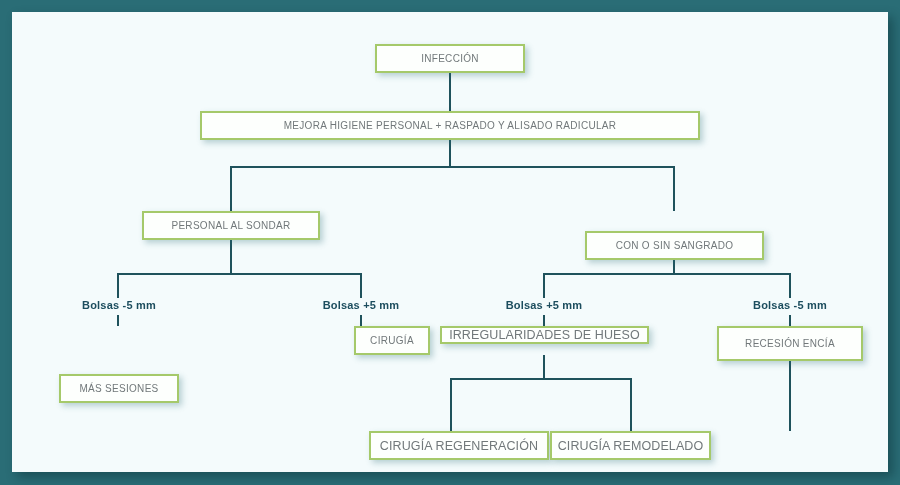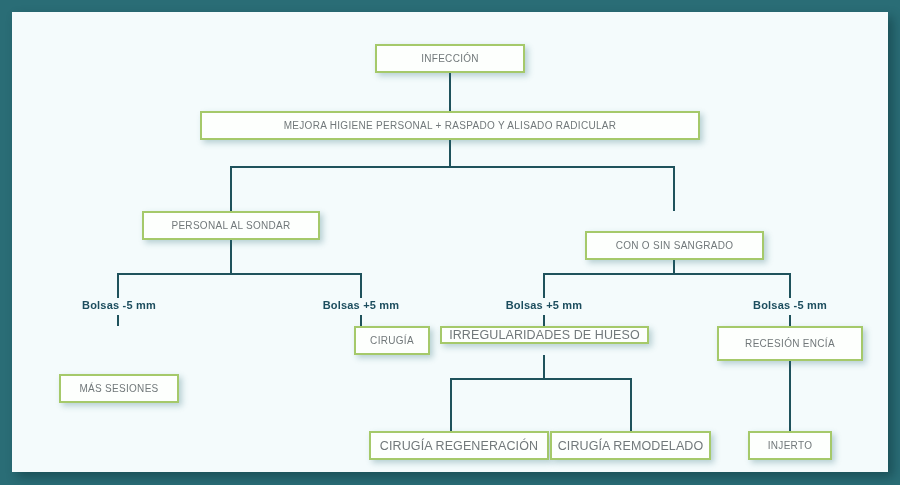--- a/index.html
+++ b/index.html
@@ -100,16 +100,15 @@
     <div class="node" id="n-infeccion">INFECCIÓN</div>
     <div class="node" id="n-tratamiento">MEJORA HIGIENE PERSONAL + RASPADO Y ALISADO RADICULAR</div>
     <div class="node" id="n-sangrado">PERSONAL AL SONDAR</div>
     <div class="node" id="n-conosin">CON O SIN SANGRADO</div>
     <div class="node" id="n-massesiones">MÁS SESIONES</div>
     <div class="node" id="n-cirugia">CIRUGÍA</div>
     <div class="node" id="n-irregularidades">IRREGULARIDADES DE HUESO</div>
     <div class="node" id="n-recesion">RECESIÓN ENCÍA</div>
     <div class="node" id="n-regeneracion">CIRUGÍA REGENERACIÓN</div>
     <div class="node" id="n-remodelado">CIRUGÍA REMODELADO</div>
-    <div class="node" id="n-injerto">INJERTO</div>
 
   </div>
 </div>
 
 </body></html>

